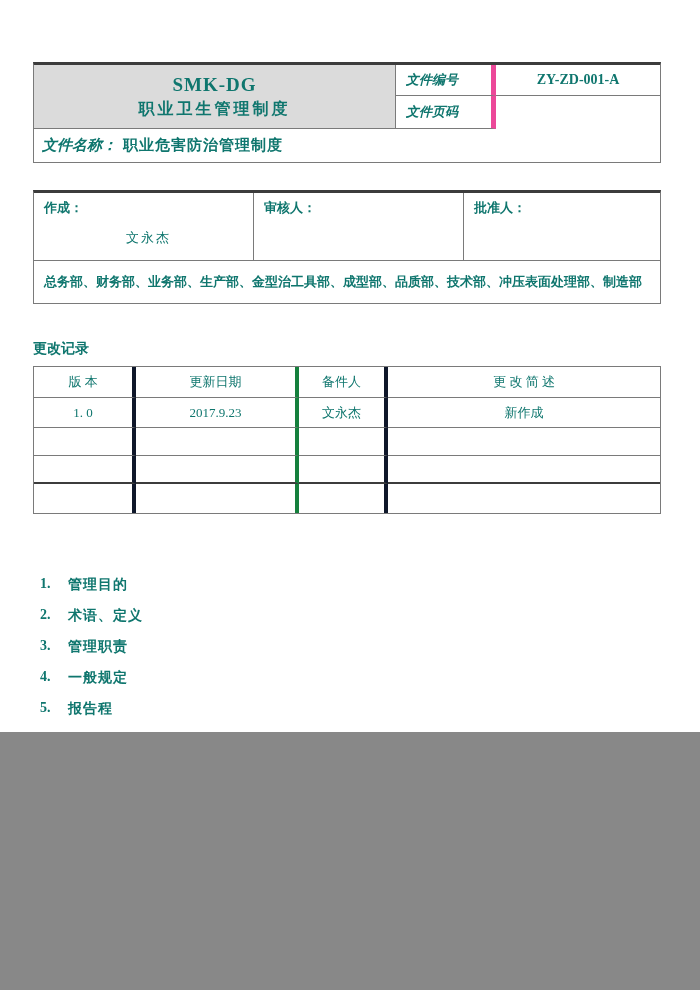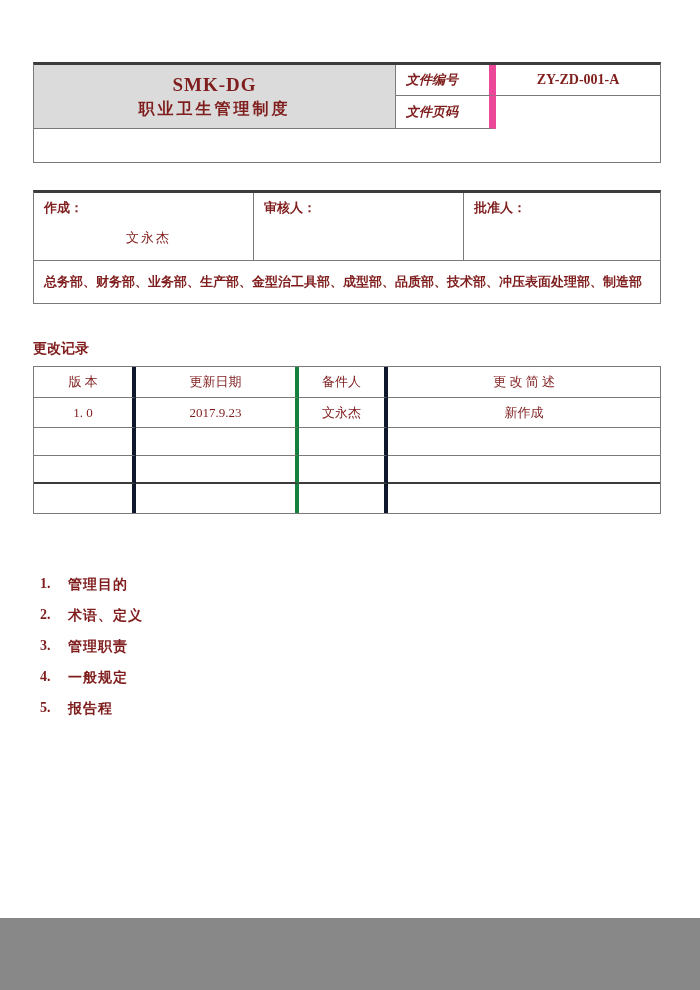--- a/index.html
+++ b/index.html
@@ -1,23 +1,23 @@
 <!DOCTYPE html>
 <html><head>
 <meta charset="utf-8">
 <style>
   * { margin:0; padding:0; box-sizing:border-box; }
   html,body { background:#888; }
   .page {
     position:relative;
-    width:700px; height:918px;
+    width:700px; height:732px;
     background:#ffffff;
     margin:0 auto;
     font-family:"Liberation Serif","DejaVu Serif",serif;
-    color:#7f1d1d;
+    color:#0f766e;
   }
   .doc { position:absolute; left:33px; top:62px; width:628px; }
 
   
   .t1 {
     display:grid;
     grid-template-columns:362px 100px 1fr;
     grid-template-rows:31px 33px 33px;
     border:1px solid #7a7a7a;
     border-top:3px solid #3c3c3c;
@@ -25,21 +25,21 @@
   .t1-brand {
     grid-row:1/3; grid-column:1;
     background:#dbdbdb;
     border-right:1px solid #7a7a7a;
     border-bottom:1px solid #7a7a7a;
     display:flex; flex-direction:column; justify-content:center; align-items:center;
   }
   .t1-code { font-weight:bold; font-size:19px; letter-spacing:1px; }
   .t1-systitle { font-weight:bold; font-size:16px; letter-spacing:3px; margin-top:3px; }
   .t1-label {
-    border-right:7px solid #ec4899;
+    border-right:5px solid #ec4899;
     font-weight:bold; font-style:italic; font-size:13px;
     display:flex; align-items:center; padding-left:10px;
   }
   .t1-val {
     font-weight:bold; font-size:14px;
     display:flex; align-items:center; justify-content:center;
   }
   .t1 .rb { border-bottom:1px solid #7a7a7a; }
   .t1-name {
     grid-column:1/4;
@@ -105,20 +105,24 @@
   <div class="doc">
 
     <div class="t1">
       <div class="t1-brand">
         <div class="t1-code">SMK-DG</div>
         <div class="t1-systitle">职业卫生管理制度</div>
       </div>
       <div class="t1-label rb">文件编号</div>
       <div class="t1-val rb">ZY-ZD-001-A</div>
       <div class="t1-label rb">文件页码</div>
+      <div class="t1-name">
+        <span class="lbl">文件名称：</span>
+        <span class="val">职业危害防治管理制度</span>
+      </div>
     </div>
 
     <div class="t2">
       <div class="t2-cell rr">
         <span>作成：</span>
         <div class="t2-maker-name">文永杰</div>
       </div>
       <div class="t2-cell rr">
         <span>审核人：</span>
       </div>

